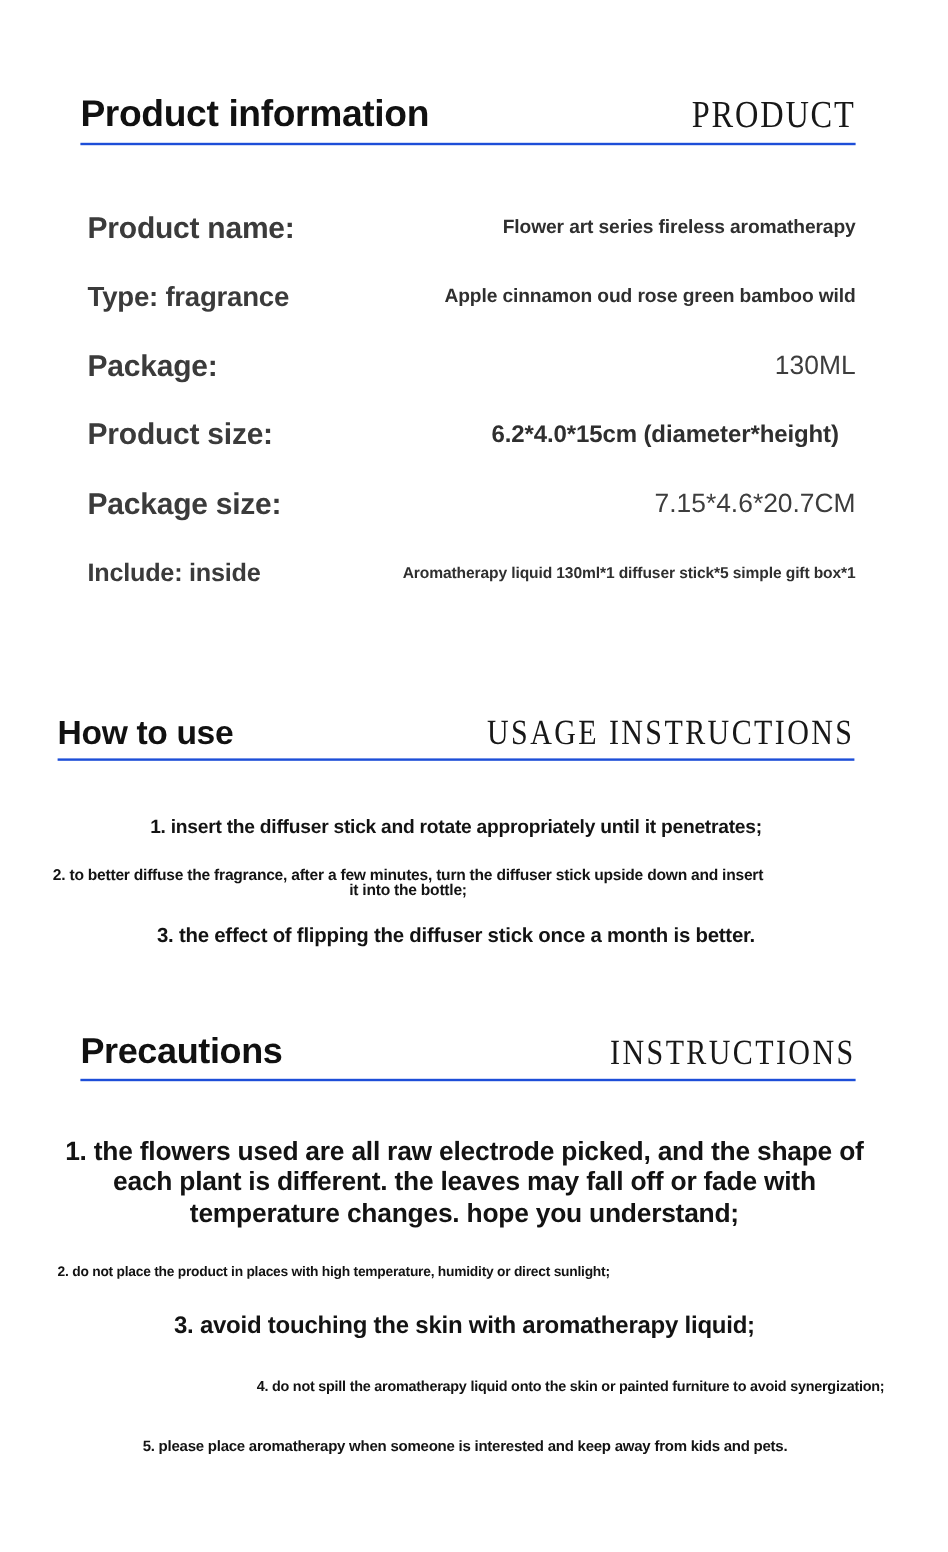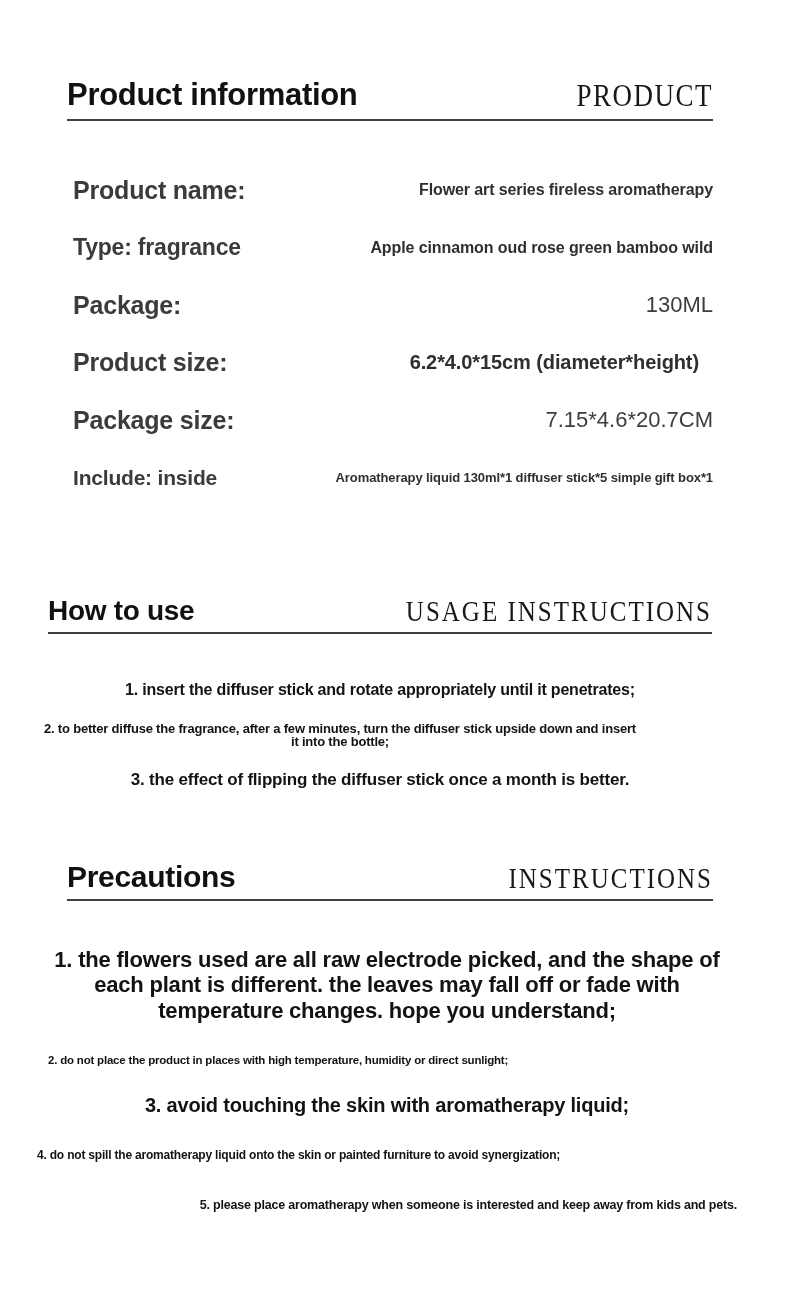--- a/index.html
+++ b/index.html
@@ -4,21 +4,21 @@
 <style>
   html,body{margin:0;padding:0;}
   body{
     width:790px;height:1293px;background:#ffffff;
     font-family:"Liberation Sans", sans-serif;color:#161616;
     overflow:hidden;
   }
   .sec{box-sizing:border-box;}
   .sec-header{
     display:flex;justify-content:space-between;align-items:flex-end;
-    border-bottom:2px solid #404040;
+    border-bottom:2px solid #1d4ed8;
   }
   .sec-title{font-weight:700;color:#111;line-height:1.15;letter-spacing:-0.3px;}
   .sec-sub{
     font-family:"Liberation Serif", serif;font-weight:400;color:#181818;
     letter-spacing:1.5px;display:inline-block;transform:scaleY(1.18);
     transform-origin:bottom;line-height:1.05;
   }
 
   
   .sec-product{margin:77px 77px 0 67px;}
@@ -58,22 +58,22 @@
   
   .sec-precautions{margin:70px 77px 0 67px;}
   .sec-precautions .sec-header{padding-bottom:4px;margin-top:36px;}
   .sec-precautions .sec-title{font-size:30px;}
   .sec-precautions .sec-sub{font-size:25px;letter-spacing:2px;}
   .precaution-items{margin-left:-30px;margin-right:-24px;}
   .precaution{font-weight:700;color:#131313;letter-spacing:-0.2px;}
   .item-1{margin-top:46px;text-align:center;font-size:22px;line-height:25.5px;}
   .item-2{margin-top:31px;text-align:left;font-size:11.5px;padding-left:11px;}
   .item-3{margin-top:28px;text-align:center;font-size:20px;}
-  .item-4{margin-top:31px;text-align:left;font-size:12px;}
-  .item-5{margin-top:36px;text-align:right;font-size:12.5px;padding-left:1px;}
+  .item-4{margin-top:31px;text-align:right;font-size:12px;}
+  .item-5{margin-top:36px;text-align:center;font-size:12.5px;padding-left:1px;}
 </style>
 </head>
 <body>
 
 <section class="sec sec-product">
   <div class="sec-header">
     <span class="sec-title">Product information</span>
     <span class="sec-sub">PRODUCT</span>
   </div>
 

